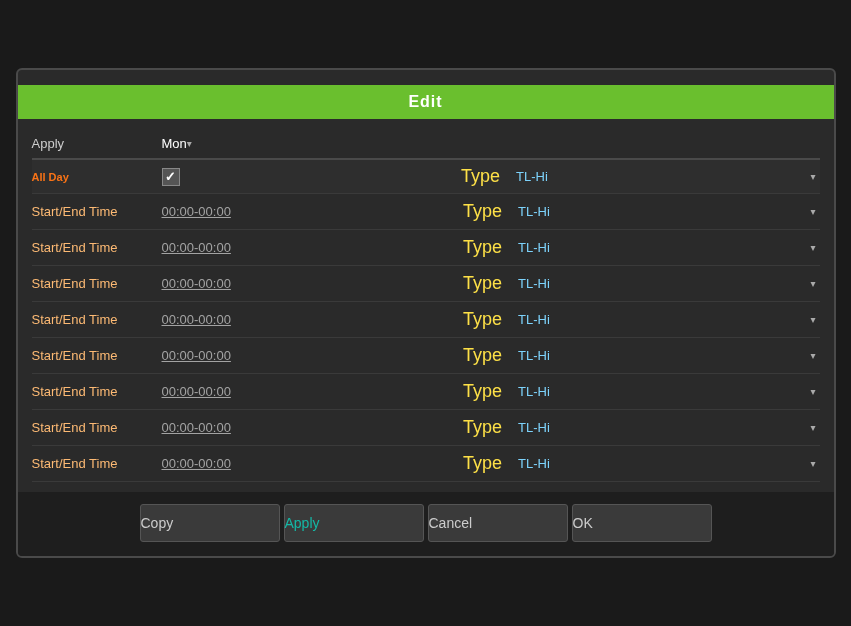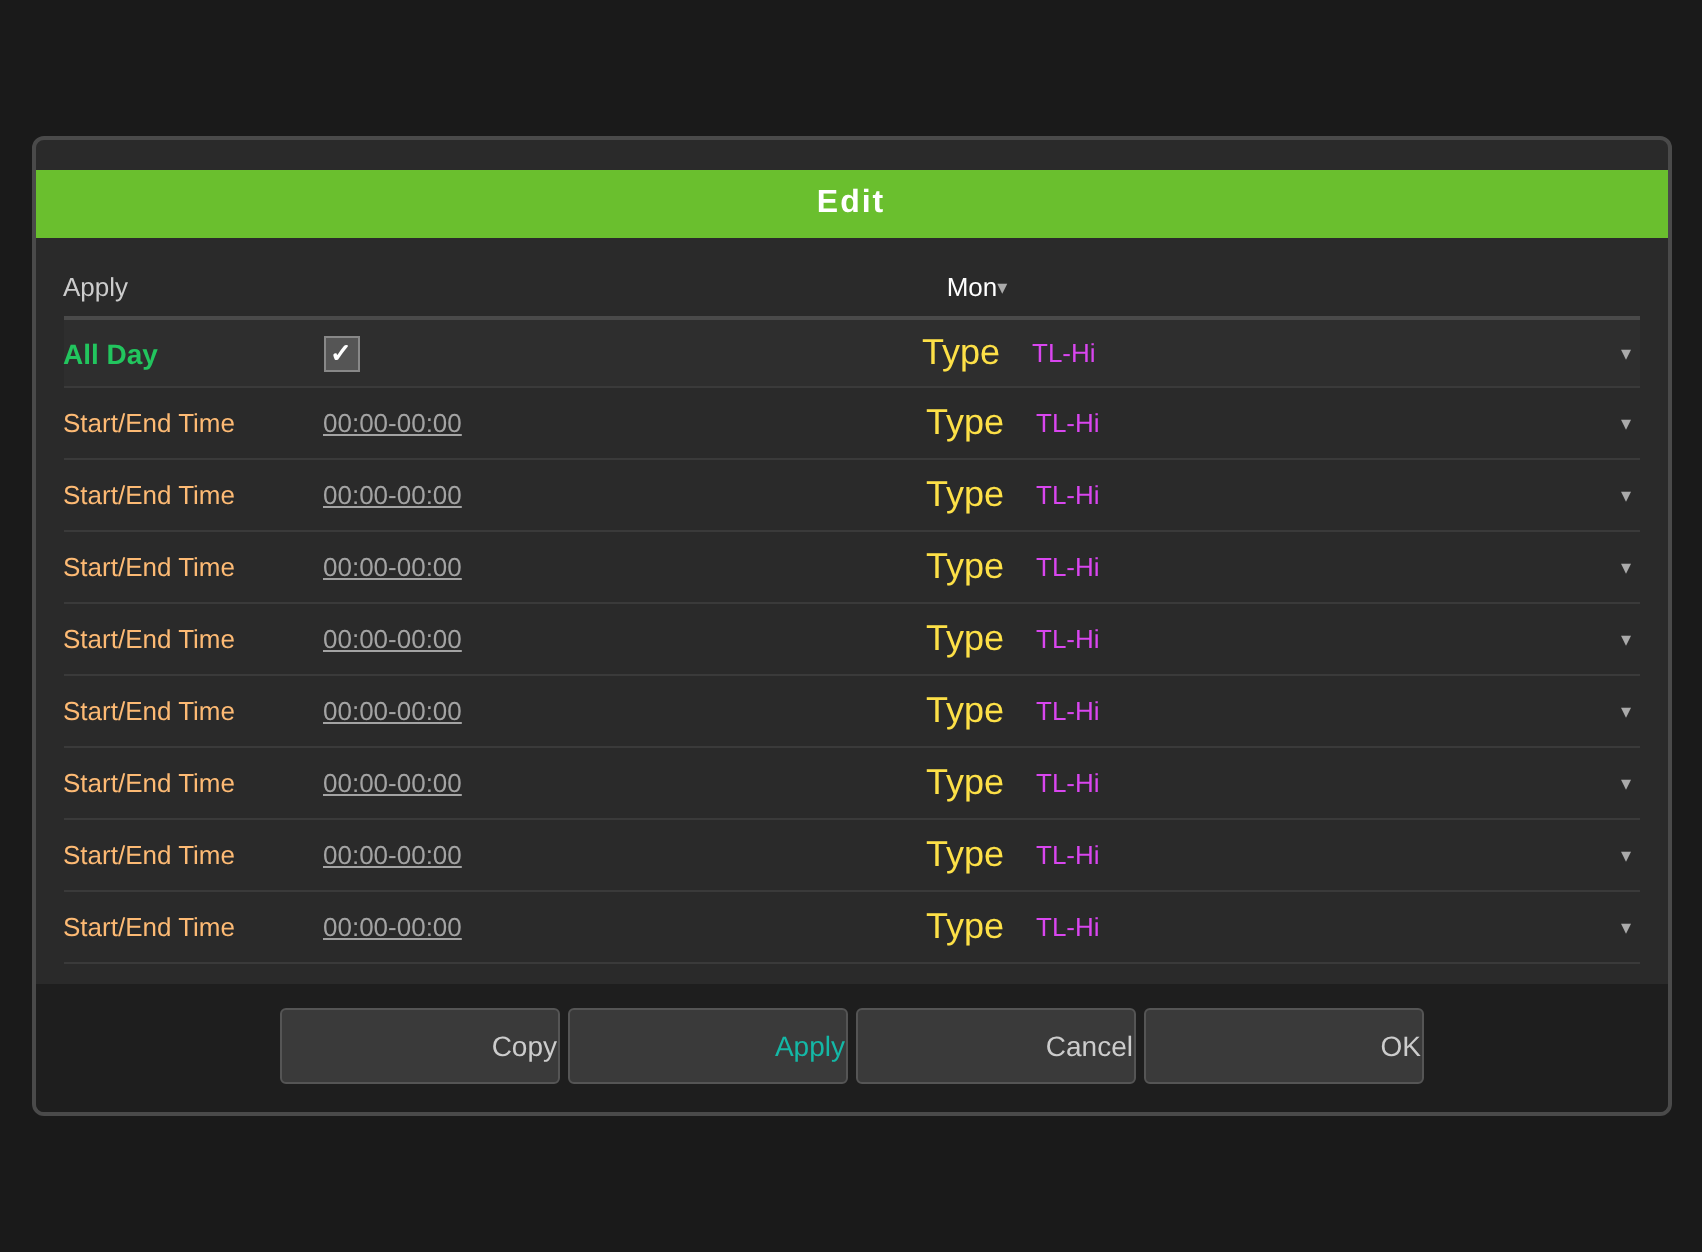--- a/index.html
+++ b/index.html
@@ -53,41 +53,41 @@
     .week-label {
       color: #ccc;
       font-size: 13px;
       width: 130px;
     }
 
     .week-value-container {
       flex: 1;
       display: flex;
       align-items: center;
-      justify-content: center;
+      justify-content: flex-start;
       padding-right: 4px;
     }
 
     .week-value {
       color: #fff;
       font-size: 13px;
     }
 
     
     .allday-row {
       display: flex;
       align-items: center;
       border-bottom: 1px solid #3a3a3a;
       padding: 6px 0;
       background: #2e2e2e;
     }
 
     .allday-label {
-      color: #22c55e;
-      font-size: 14px;
+      color: #f97316;
+      font-size: 11px;
       width: 130px;
       font-weight: bold;
     }
 
     .allday-checkbox-cell {
       flex: 1;
       display: flex;
       align-items: center;
     }
 
@@ -135,21 +135,21 @@
     }
 
     .type-value-container {
       display: flex;
       align-items: center;
       justify-content: space-between;
       padding-right: 4px;
     }
 
     .type-value {
-      color: #d946ef;
+      color: #7dd3fc;
       font-size: 13px;
       text-align: right;
     }
 
     
     .dialog-footer {
       display: flex;
       justify-content: center;
       gap: 4px;
       padding: 12px 14px 14px;
@@ -158,21 +158,21 @@
 
     .btn {
       background: #3a3a3a;
       color: #ccc;
       border: 1px solid #555;
       border-radius: 3px;
       padding: 10px 0;
       width: 140px;
       font-size: 14px;
       cursor: pointer;
-      text-align: right;
+      text-align: left;
     }
 
     .btn-apply {
       color: #14b8a6;
     }
   </style>
 </head>
 <body>
 
 <div class="dialog">

